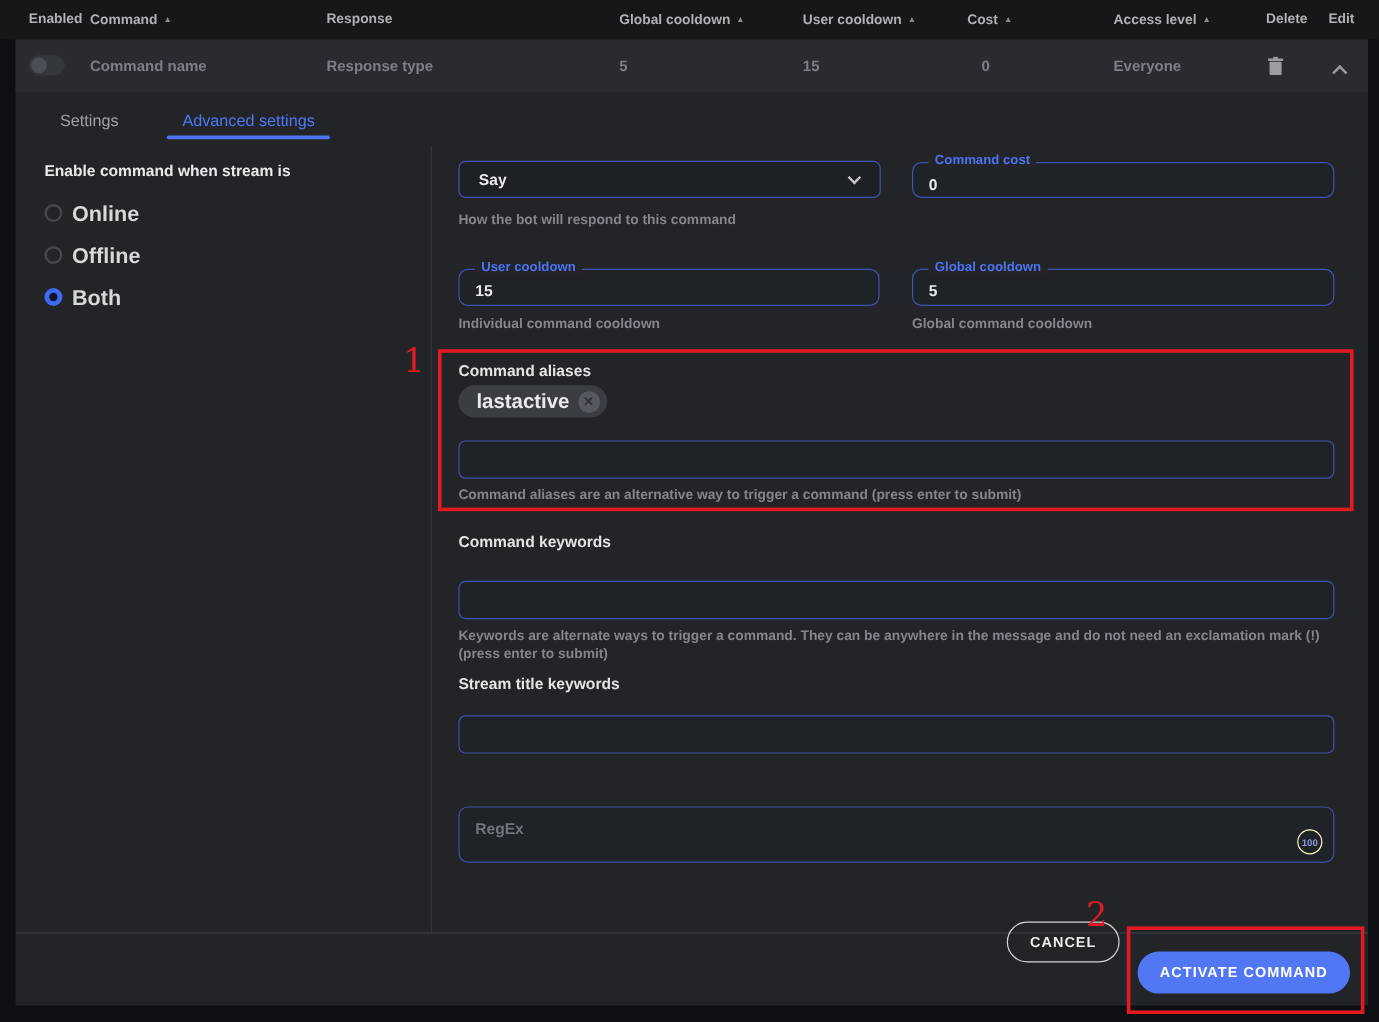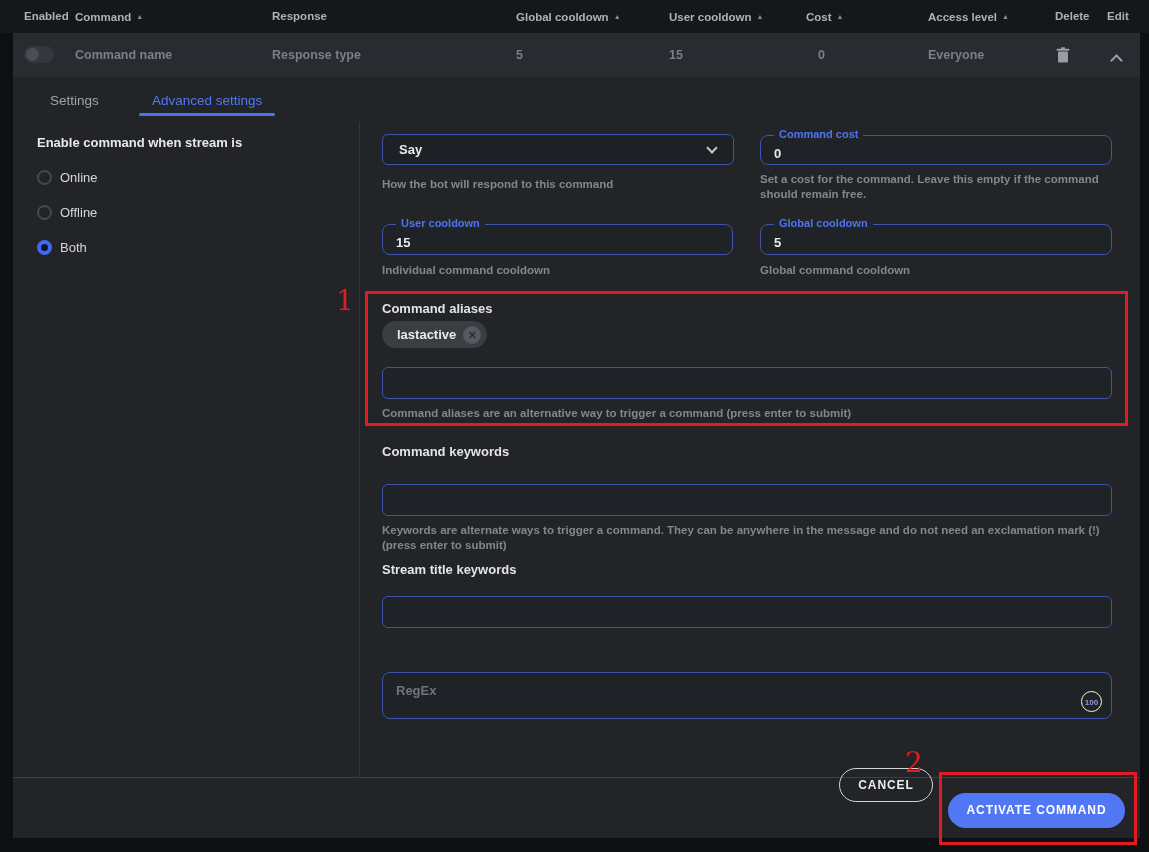--- a/index.html
+++ b/index.html
@@ -28,41 +28,41 @@
   .tab { top:89px; height:24px; line-height:24px; font-size:13.5px; font-weight:400; cursor:default; }
   .tab-settings { left:50px; color:#9fa2a7; }
   .tab-advanced { left:152px; color:#4d79f6; }
   .tab-underline { left:139px; top:113px; width:136px; height:3px; border-radius:2px; background:#4d74f0; }
 
   
   .lp-title { left:37px; top:135px; font-size:13px; font-weight:700; color:#e8e9eb; }
   .opt-row { height:16px; }
   .radio { position:absolute; left:0; top:0; width:15px; height:15px; border-radius:50%; border:2px solid #45484e; background:transparent; }
   .radio.sel { border:4.5px solid #3f6af0; background:#10162a; }
-  .opt-label { position:absolute; left:23px; top:0; font-size:13px; font-weight:400; color:#d7d8da; line-height:16px; white-space:nowrap; }
+  .opt-label { position:absolute; left:23px; top:0; font-size:18px; font-weight:700; color:#d7d8da; line-height:16px; white-space:nowrap; }
   .checkbox { position:absolute; left:0; top:0; width:15px; height:15px; border-radius:3px; border:2px solid #45484e; }
   .vdivider { left:359px; top:122px; width:1px; height:655px; background:#33363b; }
 
   
   .mfield { border:1px solid #3e54ae; border-radius:8px; background:#1f2227; }
   .mfield .flabel { position:absolute; left:13px; top:-8px; padding:0 5px; background:#222428; font-size:11px; font-weight:600; color:#4d74f3; white-space:nowrap; }
   .mfield input, .plain-input, .regex-ta {
     width:100%; height:100%; background:transparent; border:none; outline:none;
     color:#e9eaec; font-size:13px; font-weight:600; font-family:"Liberation Sans", sans-serif; padding:6px 13px 0 13px;
   }
   .plain-input { border:1px solid #3e54ae; border-radius:6px; background:#1f2227; padding:0 13px; }
   .selectbox { left:382px; top:134px; width:352px; height:31px; border:1px solid #3e54ae; border-radius:6px; background:#1d2025; cursor:pointer; }
   .selectbox .sel-val { position:absolute; left:16px; top:7px; font-size:13px; font-weight:700; color:#e9eaec; }
   .sel-chev { position:absolute; right:17px; top:9px; width:8px; height:8px; border-right:2px solid #c6c7ca; border-bottom:2px solid #c6c7ca; transform:rotate(45deg); }
 
   .helper { font-size:11.5px; font-weight:600; color:#83868c; line-height:15px; }
   .sec-label { font-size:13px; font-weight:700; color:#e3e4e6; }
 
   .chip { left:382px; top:321px; height:27px; border-radius:14px; background:#3a3d42; padding:0 6px 0 15px; display:flex; align-items:center; gap:7px; }
-  .chip-text { font-size:13px; font-weight:700; color:#e9eaec; line-height:27px; }
+  .chip-text { font-size:17px; font-weight:700; color:#e9eaec; line-height:27px; }
   .chip-x { width:18px; height:18px; border-radius:50%; background:#56595f; color:#2e3035; font-size:11px; font-weight:700; text-align:center; line-height:18px; cursor:pointer; }
 
   .regex-field { left:382px; top:672px; width:730px; height:47px; border:1px solid #3e54ae; border-radius:8px; background:#1f2227; }
   .regex-ta { resize:none; padding:10px 13px; }
   .regex-ta::placeholder { color:#6f7artsy; }
   textarea::placeholder, input::placeholder { color:#71747a; opacity:1; }
   .counter { position:absolute; right:9px; bottom:6px; width:21px; height:21px; border-radius:50%; border:1px solid #fef9c3; font-size:8px; font-weight:700; color:#8f9bd8; text-align:center; line-height:21px; }
 
   
   .hdivider { left:13px; top:777px; width:1127px; height:1px; background:#3b3e43; }
@@ -138,21 +138,20 @@
   <div class="abs selectbox">
     <span class="sel-val">Say</span>
     <span class="sel-chev"></span>
   </div>
   <div class="abs helper" style="left:382px; top:177px;text-align:right;">How the bot will respond to this command</div>
 
   <div class="abs mfield" style="left:760px; top:135px; width:352px; height:30px;">
     <span class="flabel">Command cost</span>
     <input type="text" value="0" style="">
   </div>
-  <div class="abs helper" style="left:760px; top:172px; width:368px;">Set a cost for the command. Leave this empty if the command should remain free.</div>
 
   <div class="abs mfield" style="left:382px; top:224px; width:351px; height:31px;">
     <span class="flabel">User cooldown</span>
     <input type="text" value="15" style="">
   </div>
   <div class="abs helper" style="left:382px; top:263px;">Individual command cooldown</div>
 
   <div class="abs mfield" style="left:760px; top:224px; width:352px; height:31px;">
     <span class="flabel">Global cooldown</span>
     <input type="text" value="5" style="">

